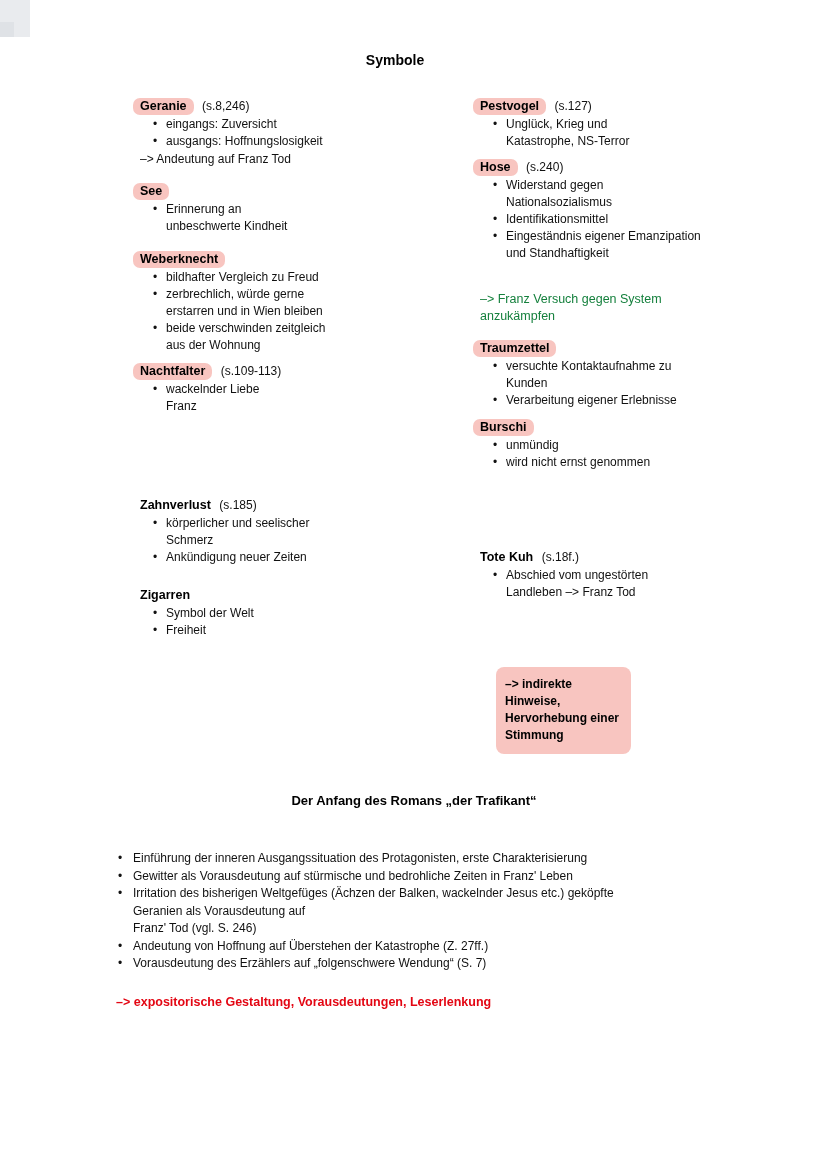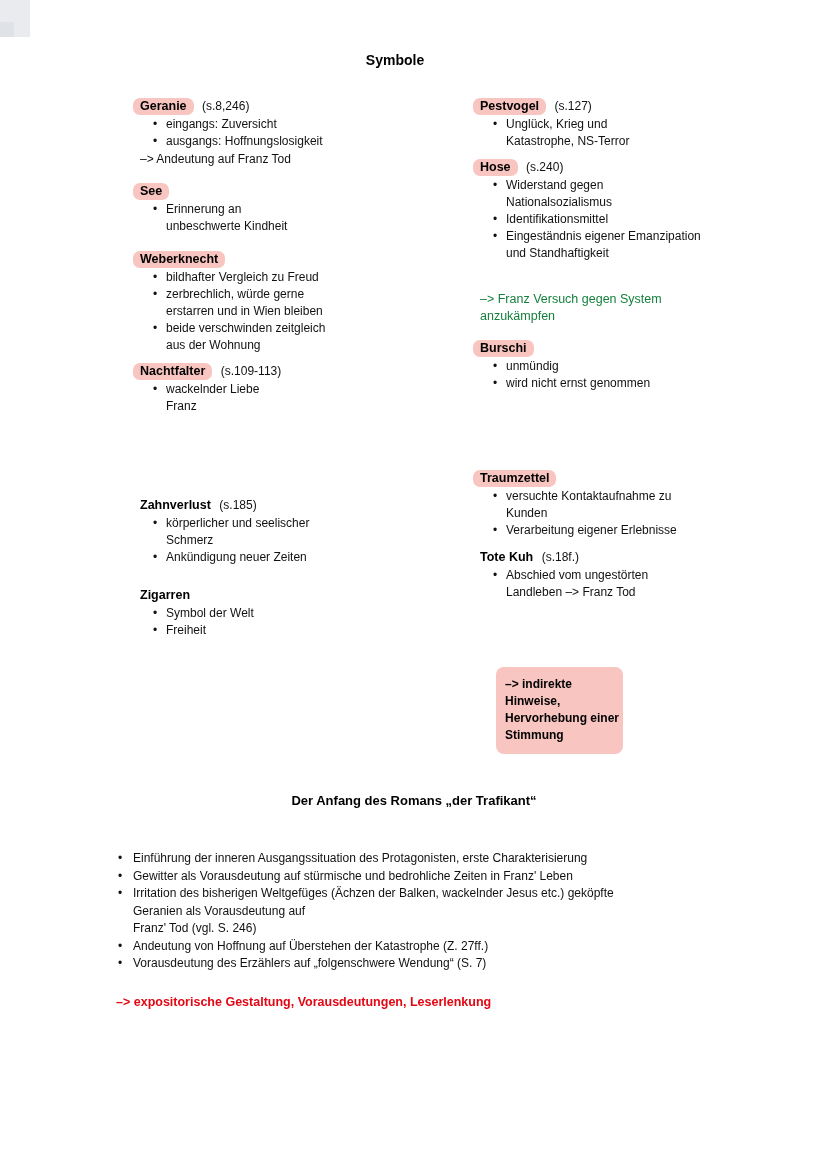--- a/index.html
+++ b/index.html
@@ -35,21 +35,21 @@
     white-space:pre-line;
   }
   ul.bullets li::before { content:"•"; position:absolute; left:-13px; top:0; }
 
   .note { font-size:12px; line-height:17px; margin-top:1px; white-space:pre-line; }
   .note.bold { font-weight:normal; font-size:12.5px; color:#15803d;margin-top:29px; }
 
   .summary-box {
     margin-left:16px; width:116px;
     background: var(--hl-color, #f8c5c0);
-    border-radius:8px; padding:9px 2px 10px 9px;
+    border-radius:8px; padding:9px 10px 10px 9px;
     font-weight:bold; font-size:12px; line-height:17px; color:#000;
     white-space:pre-line;
   }
 
   .section2 { position:absolute; top:793px; left:0; width:672px; }
   .section2 .doc-title2 {
     width:828px; text-align:center; font-weight:bold; font-size:13px; color:#000;
   }
   ul.bullets-wide { margin:42px 0 0 0; padding:0 40px 0 133px; list-style:none; }
   ul.bullets-wide li {
@@ -167,37 +167,37 @@
         <li>Widerstand gegen
 Nationalsozialismus</li>
         <li>Identifikationsmittel</li>
         <li>Eingeständnis eigener Emanzipation
 und Standhaftigkeit</li>
       </ul>
       <div class="note bold">–&gt; Franz Versuch gegen System
 anzukämpfen</div>
     </div>
 
+    <div class="sym-block" style="margin-bottom:8px">
+      <div class="term-line">
+        <span class="term hl">Traumzettel</span>
+      </div>
+      <ul class="bullets">
+        <li>versuchte Kontaktaufnahme zu Kunden</li>
+        <li>Verarbeitung eigener Erlebnisse</li>
+      </ul>
+    </div>
+
     <div class="sym-block" style="margin-bottom:76px">
       <div class="term-line">
         <span class="term hl">Burschi</span>
       </div>
       <ul class="bullets">
         <li>unmündig</li>
         <li>wird nicht ernst genommen</li>
-      </ul>
-    </div>
-
-    <div class="sym-block" style="margin-bottom:8px">
-      <div class="term-line">
-        <span class="term hl">Traumzettel</span>
-      </div>
-      <ul class="bullets">
-        <li>versuchte Kontaktaufnahme zu Kunden</li>
-        <li>Verarbeitung eigener Erlebnisse</li>
       </ul>
     </div>
 
     <div class="sym-block" style="margin-bottom:66px">
       <div class="term-line">
         <span class="term">Tote Kuh</span>
         <span class="ref">(s.18f.)</span>
       </div>
       <ul class="bullets">
         <li>Abschied vom ungestörten

